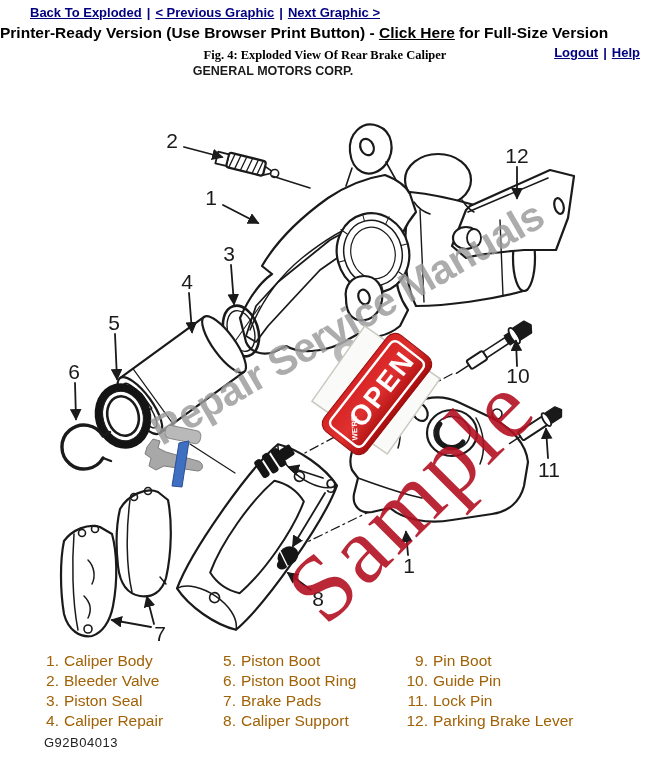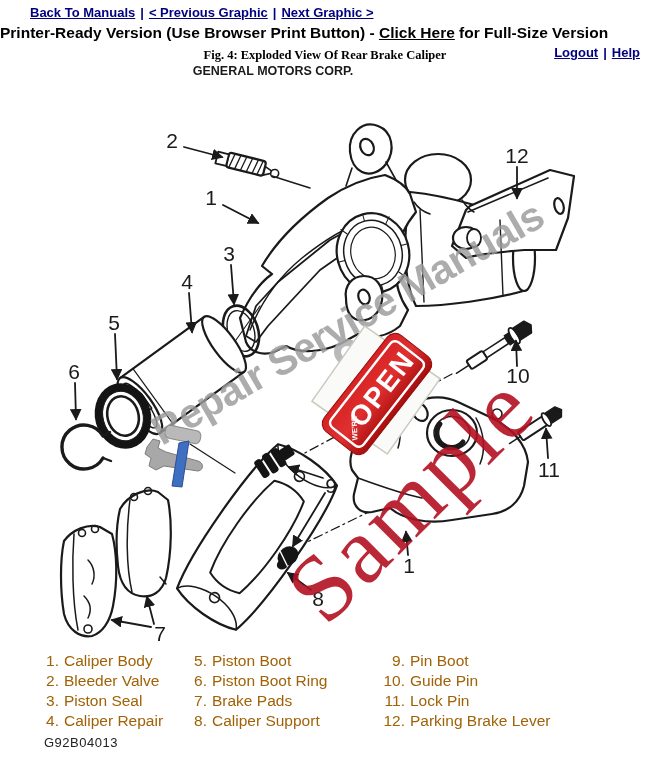--- a/index.html
+++ b/index.html
@@ -13,34 +13,34 @@
   .nav-right{position:absolute;right:10px;top:0;white-space:nowrap;margin-top:40px;}
   .navlink{color:#000080;text-decoration:underline;}
   .navsep{color:#000080;margin:0 5px;text-decoration:none;}
   .title-line{position:absolute;top:24px;left:0;width:551px;text-align:center;font-size:15.5px;font-weight:bold;color:#000;white-space:pre;}
   .title-link{color:#000;text-decoration:underline;}
   .fig-caption{position:absolute;top:48px;left:0;width:650px;text-align:center;font-size:12.5px;font-weight:bold;color:#000;font-family:Liberation Serif, serif;}
   .company-line{position:absolute;top:64px;left:0;width:546px;text-align:center;font-size:12.5px;font-weight:bold;color:#1a1a1a;}
   .diagram-svg{position:absolute;left:0;top:0;width:650px;height:764px;}
   .legend{position:absolute;font-size:15.5px;color:#a16207;line-height:20px;}
   .legend.col1{left:44px;top:651px;}
-  .legend.col2{left:192px;top:651px;}
-  .legend.col3{left:381px;top:651px;}
+  .legend.col2{left:221px;top:651px;}
+  .legend.col3{left:404px;top:651px;}
   .lrow{white-space:nowrap;}
   .lnum{display:inline-block;text-align:right;margin-right:5px;}
   .col1 .lnum,.col2 .lnum{width:15px;}
   .col3 .lnum{width:24px;}
   .doc-number{position:absolute;left:44px;top:735px;font-size:13px;color:#222;letter-spacing:.5px;}
 </style>
 </head>
 <body>
 
 <div class="navbar">
   <div class="nav-left">
-    <a class="navlink">Back To Manuals</a><span class="navsep">|</span><a class="navlink">&lt; Previous Graphic</a><span class="navsep">|</span><a class="navlink">Next Graphic &gt;</a>
+    <a class="navlink">Back To Exploded</a><span class="navsep">|</span><a class="navlink">&lt; Previous Graphic</a><span class="navsep">|</span><a class="navlink">Next Graphic &gt;</a>
   </div>
   <div class="nav-right">
     <a class="navlink">Logout</a><span class="navsep">|</span><a class="navlink">Help</a>
   </div>
 </div>
 
 <div class="title-line"><span>Printer-Ready Version (Use Browser Print Button) - </span><a class="title-link">Click Here</a><span> for Full-Size Version</span></div>
 <div class="fig-caption">Fig. 4: Exploded View Of Rear Brake Caliper</div>
 <div class="company-line">GENERAL MOTORS CORP.</div>
 

